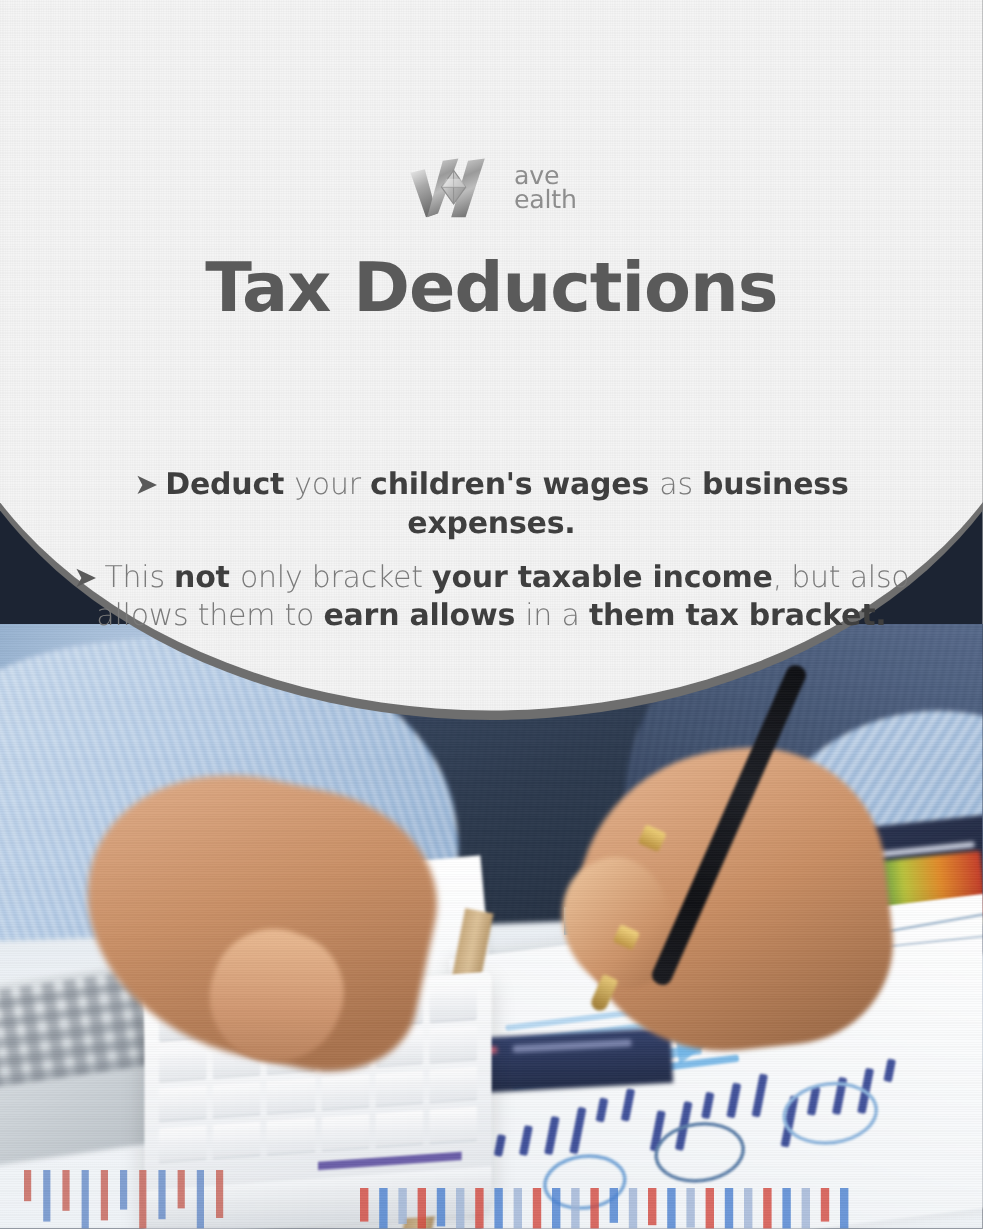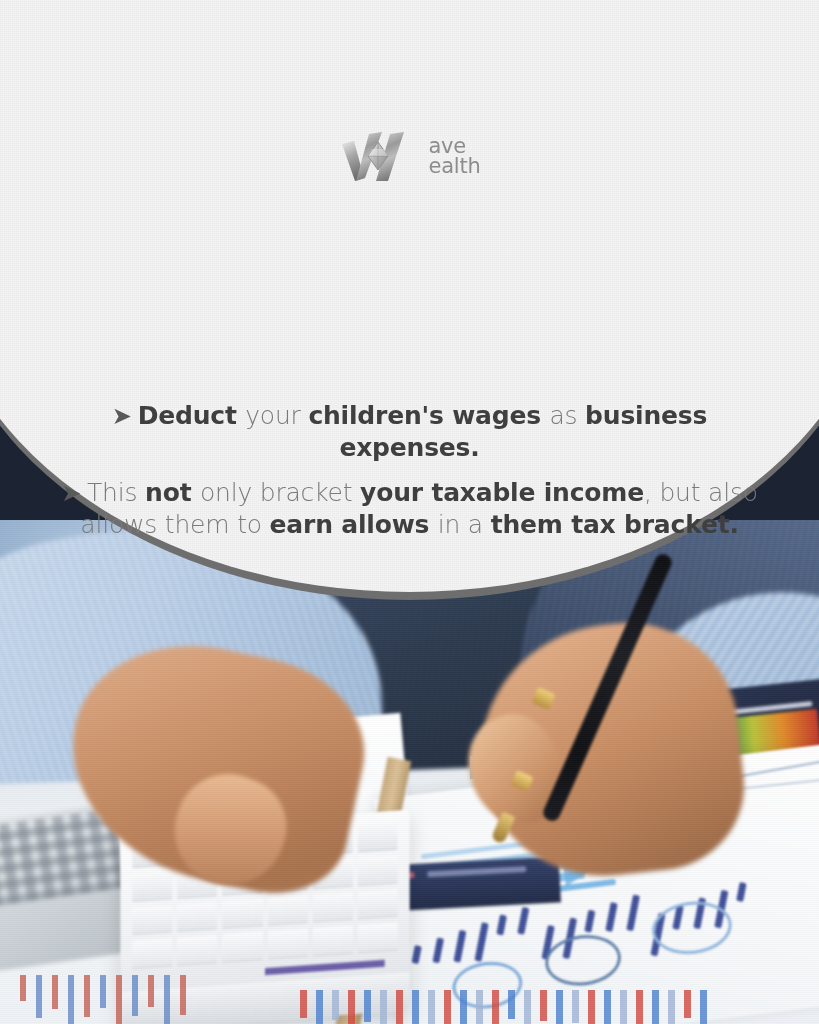--- a/index.html
+++ b/index.html
@@ -297,21 +297,21 @@
     display:block; font-family:"DejaVu Sans", sans-serif;
     font-size:53px; font-weight:300; color:#5f5f5f; letter-spacing:-.5px; line-height:1.06;
   }
   .title .line2{
     display:block; font-family:"DejaVu Sans", sans-serif;
     font-size:57px; font-weight:bold; color:#5a5a5a; letter-spacing:-.8px; line-height:1.06;
     margin-top:-2px;
   }
 
   .bullets{
-    position:absolute; left:56px; top:400px; width:707px;
+    position:absolute; left:56px; top:388px; width:707px;
   }
   .bullet{
     display:block; text-align:center; color:#4a4a4a;
     font-family:"DejaVu Sans", sans-serif;
     font-size:25px; line-height:1.26; letter-spacing:-.2px;
     margin-bottom:14px;
   }
   .bullet .arrow{
     font-size:24px; color:#5a5a5a; margin-right:6px;
   }
@@ -537,20 +537,21 @@
           <polygon points="34,23 46,23 50,30 30,30" fill="#ffffff" opacity=".35"></polygon>
         </svg>
         <span class="logo-text">
           <span>ave</span>
           <span>ealth</span>
         </span>
       </div>
     </div>
 
     <div class="title">
+      <span class="line2">Tax Deductions</span>
     </div>
 
     <div class="bullets" id="bulletList">
         <p class="bullet"><span class="arrow">➤</span><span class="strong">Deduct </span><span class="lite">your </span><span class="strong">children's wages </span><span class="lite">as </span><span class="strong">business expenses.</span></p>
         <p class="bullet"><span class="arrow">➤</span><span class="lite">This </span><span class="strong">not </span><span class="lite">only bracket </span><span class="strong">your taxable income</span><span class="lite">, but also allows them to </span><span class="strong">earn allows </span><span class="lite">in a </span><span class="strong">them tax bracket.</span></p>
       </div>
 
   </div>
 </div>
 

